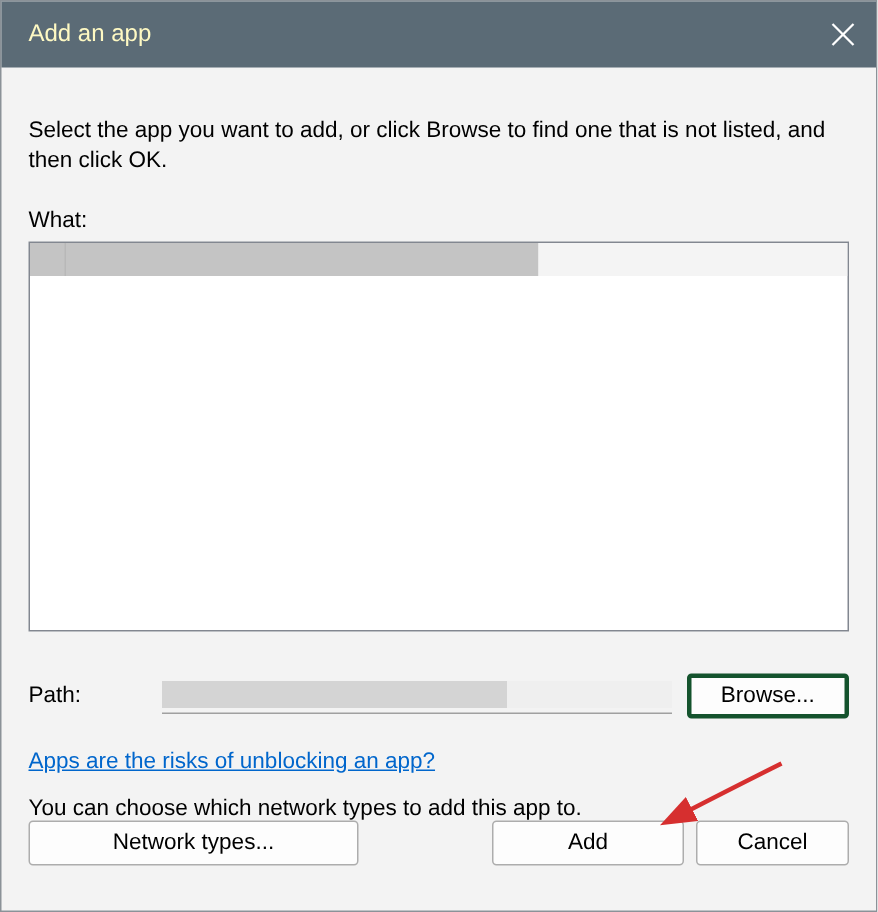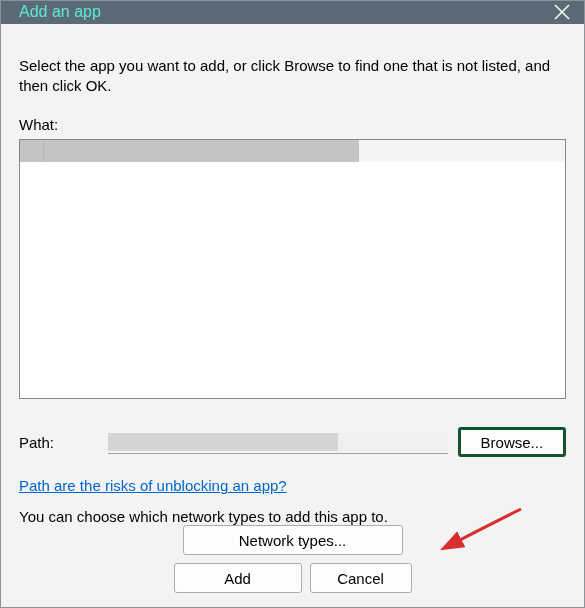--- a/index.html
+++ b/index.html
@@ -7,21 +7,21 @@
   .window {
     width:585px; height:608px;
     border:1px solid #8b9298;
     background:#f3f3f3;
     position:relative;
     display:flex; flex-direction:column;
   }
   .titlebar {
     height:44px; background:#5b6b76;
     display:flex; align-items:center; justify-content:space-between;
-    padding:0 14px 0 18px; color:#5eead4;
+    padding:0 14px 0 18px; color:#fef9c3;
   }
   .titlebar .title { font-size:16px; font-weight:400; }
   .titlebar .close { cursor:pointer; display:flex; align-items:center; }
   .titlebar .close svg { width:16px; height:16px; stroke:#fff; stroke-width:1.5; }
   .body {
     flex:1 1 auto;
     padding:32px 18px 0 18px;
     display:flex; flex-direction:column;
     font-size:15px;
     color:#000;
@@ -75,21 +75,20 @@
     text-decoration:underline;
     font-size:15px;
     cursor:pointer;
     width:fit-content;
   }
   .nettypes-text { margin-top:14px; font-size:15px; }
   .button-row {
     display:flex; justify-content:space-between; align-items:center;
     padding-bottom:14px;
     gap:8px;
-    flex-direction:column;
   }
   .btn {
     height:30px;
     background:#fdfdfd;
     border:1px solid #adadad;
     border-radius:3px;
     font-size:15px;
     display:flex; align-items:center; justify-content:center;
     cursor:pointer;
     font-family:inherit;
@@ -136,21 +135,21 @@
 
     <div class="path-row">
       <div class="plabel">Path:</div>
       <div class="pfield">
         <div class="blk1"></div>
         <div class="blk2"></div>
       </div>
       <div class="browse-btn">Browse...</div>
     </div>
 
-    <a class="risks-link">Path are the risks of unblocking an app?</a>
+    <a class="risks-link">Apps are the risks of unblocking an app?</a>
 
     <div class="nettypes-text">You can choose which network types to add this app to.</div>
 
     <div class="button-row">
       <button class="btn network">Network types...</button>
       <div class="right-btns">
         <button class="btn add">Add</button>
         <button class="btn cancel">Cancel</button>
       </div>
     </div>

